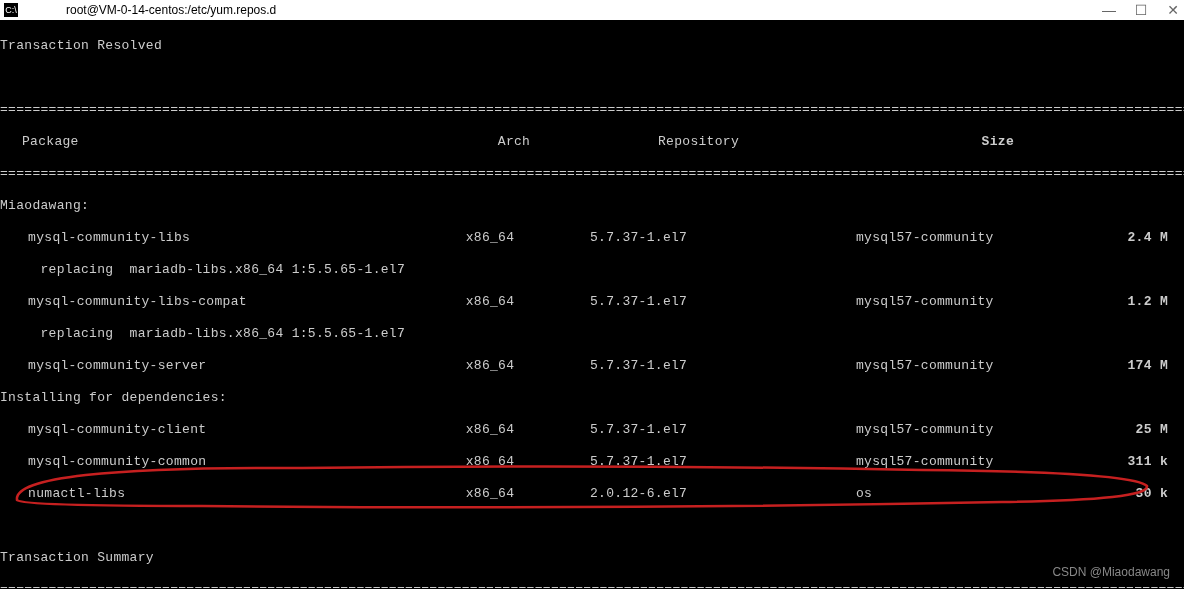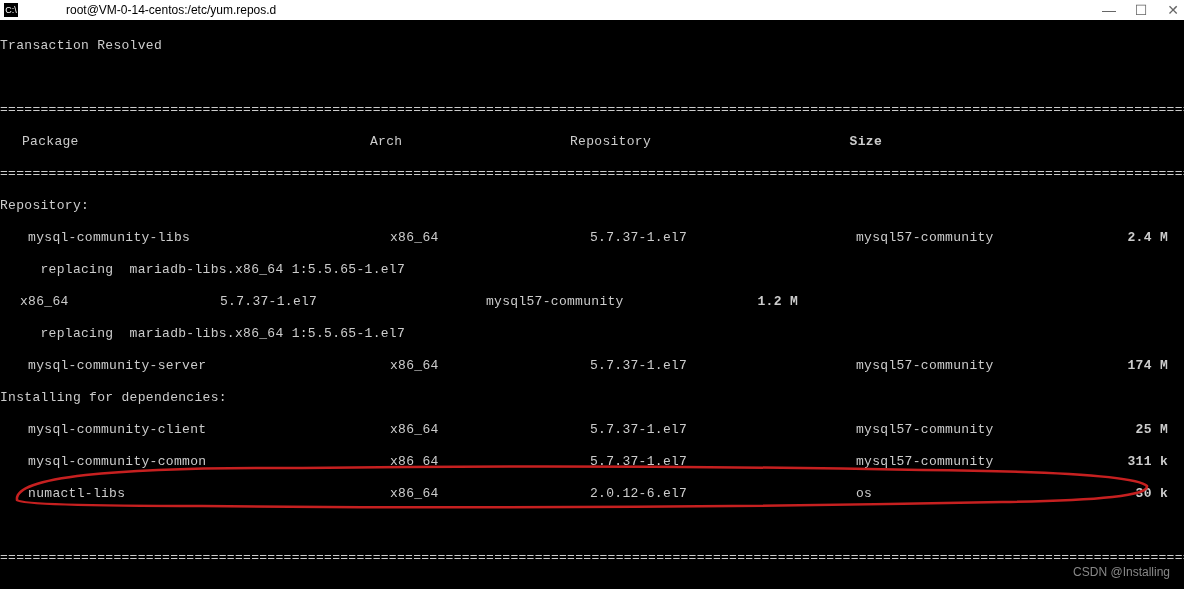--- a/index.html
+++ b/index.html
@@ -51,23 +51,24 @@
       white-space: pre;
       letter-spacing: 0.3px;
     }
     .divider {
       color: #ccc;
       overflow: hidden;
       max-width: 100%;
     }
     .header-row {
       display: flex;
+      gap: 44px;
     }
     .col-package { width: 370px; padding-left: 24px; }
-    .col-arch { width: 200px; }
+    .col-arch { width: 200px; text-align: center; }
     .col-version { width: 266px; }
     .col-repository { width: 264px; }
     .col-size { width: 60px; text-align: right; padding-right: 12px; font-weight: bold; }
     .pkg-row { display: flex; padding-left: 20px; }
     .annotation-circle {
       position: absolute;
       top: 458px;
       left: 2px;
       width: 1160px;
       height: 60px;
@@ -96,31 +97,32 @@
 </div>
 
 <div class="terminal">
 <div>Transaction Resolved</div>
 <div> </div>
 <div class="divider">====================================================================================================================================================================</div>
 <div class="header-row">
 <span class="col-package" style="padding-left:22px">Package</span><span class="col-arch">Arch</span><span class="col-repository">Repository</span><span class="col-size">Size</span>
 </div>
 <div class="divider">====================================================================================================================================================================</div>
-<div>Repository:</div>
+<div>Miaodawang:</div>
 <div class="pkg-row"><span class="col-package" style="padding-left:0"> mysql-community-libs</span><span class="col-arch">x86_64</span><span class="col-version">5.7.37-1.el7</span><span class="col-repository">mysql57-community</span><span class="col-size">2.4 M</span></div>
 <div>     replacing  mariadb-libs.x86_64 1:5.5.65-1.el7</div>
-<div class="pkg-row"><span class="col-arch">x86_64</span><span class="col-version">5.7.37-1.el7</span><span class="col-repository">mysql57-community</span><span class="col-size">1.2 M</span></div>
+<div class="pkg-row"><span class="col-package" style="padding-left:0"> mysql-community-libs-compat</span><span class="col-arch">x86_64</span><span class="col-version">5.7.37-1.el7</span><span class="col-repository">mysql57-community</span><span class="col-size">1.2 M</span></div>
 <div>     replacing  mariadb-libs.x86_64 1:5.5.65-1.el7</div>
 <div class="pkg-row"><span class="col-package" style="padding-left:0"> mysql-community-server</span><span class="col-arch">x86_64</span><span class="col-version">5.7.37-1.el7</span><span class="col-repository">mysql57-community</span><span class="col-size">174 M</span></div>
 <div>Installing for dependencies:</div>
 <div class="pkg-row"><span class="col-package" style="padding-left:0"> mysql-community-client</span><span class="col-arch">x86_64</span><span class="col-version">5.7.37-1.el7</span><span class="col-repository">mysql57-community</span><span class="col-size">25 M</span></div>
 <div class="pkg-row"><span class="col-package" style="padding-left:0"> mysql-community-common</span><span class="col-arch">x86_64</span><span class="col-version">5.7.37-1.el7</span><span class="col-repository">mysql57-community</span><span class="col-size">311 k</span></div>
 <div class="pkg-row"><span class="col-package" style="padding-left:0"> numactl-libs</span><span class="col-arch">x86_64</span><span class="col-version">2.0.12-6.el7</span><span class="col-repository">os</span><span class="col-size">30 k</span></div>
 <div> </div>
+<div>Transaction Summary</div>
 <div class="divider">====================================================================================================================================================================</div>
 
 
 
 
 
 
 
 
 
@@ -130,13 +132,13 @@
 
 
 
 
 </div>
 
 <svg class="annotation-circle" viewBox="0 0 1160 60">
   <path d="M 15 42 Q 10 8, 300 10 Q 600 6, 920 12 Q 1130 14, 1145 28 Q 1148 42, 1000 44 Q 600 52, 200 48 Q 20 48, 15 42" stroke="#c62020" stroke-width="2.5" fill="none" stroke-linecap="round"></path>
 </svg>
 
-<div class="watermark">CSDN @Installing</div>
+<div class="watermark">CSDN @Miaodawang</div>
 
 </body></html>

